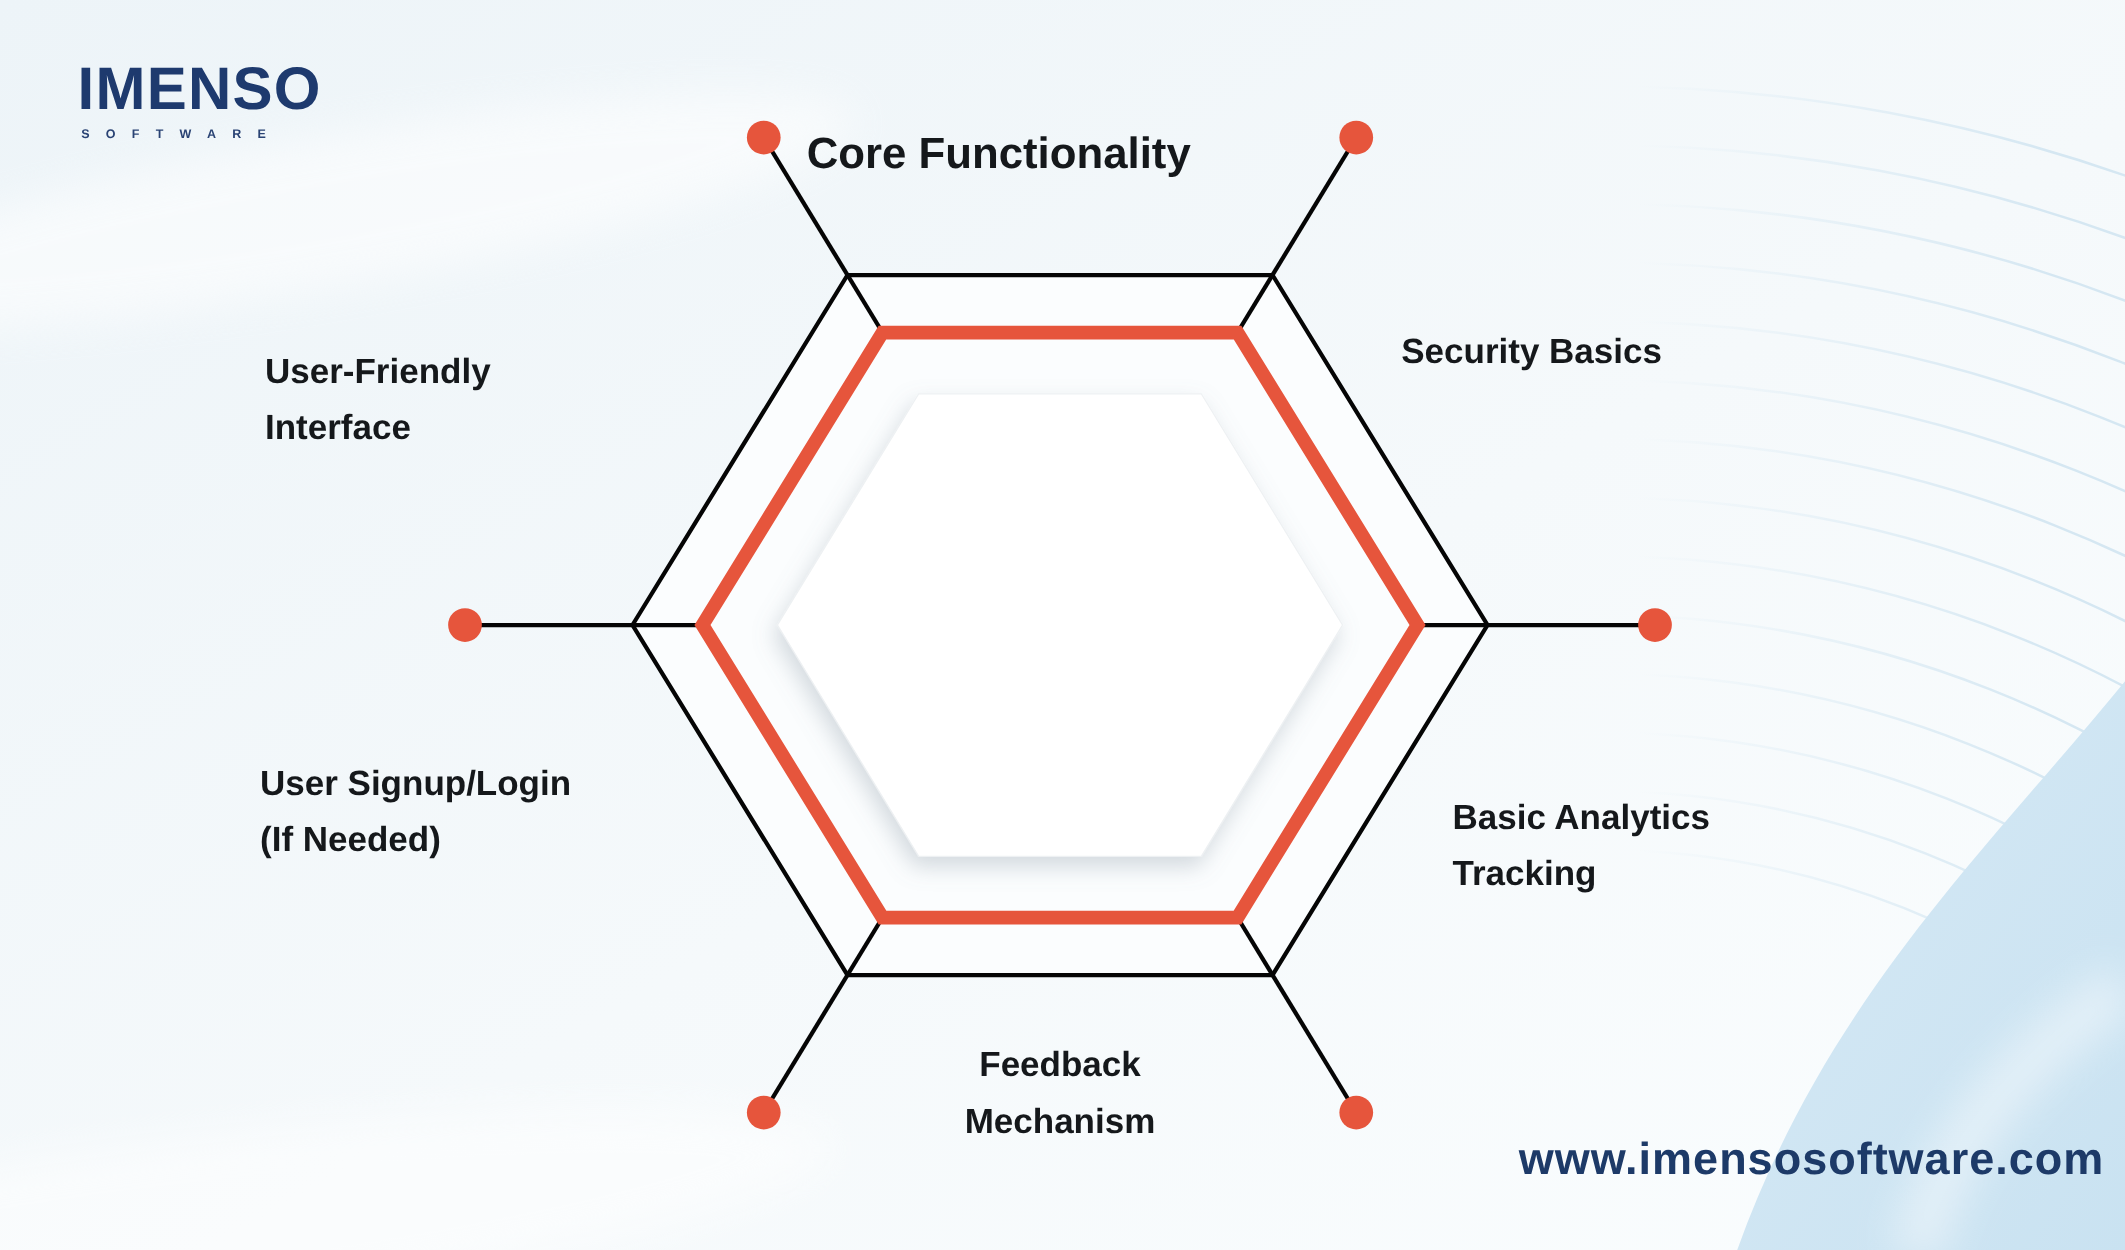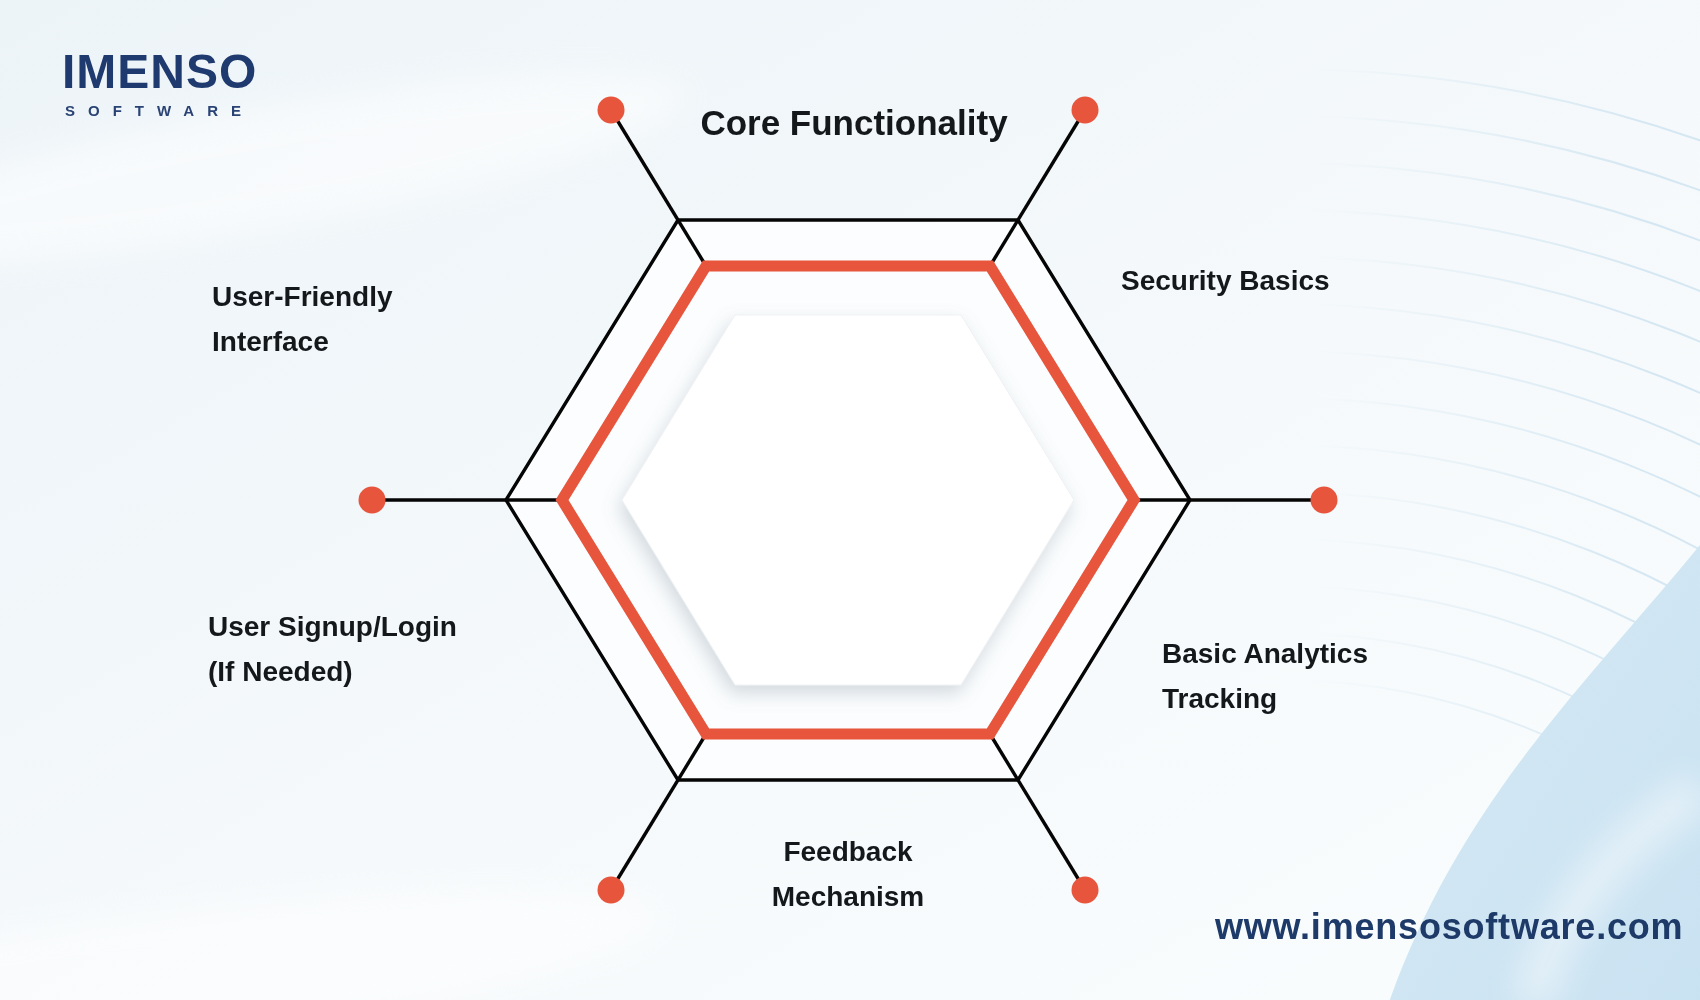--- a/index.html
+++ b/index.html
@@ -1,23 +1,23 @@
 <!DOCTYPE html>
 <html><head>
 <meta charset="utf-8">
 <style>
   html,body{margin:0;padding:0;}
   body{font-family:"Liberation Sans","DejaVu Sans",sans-serif;}
   .page{position:relative;width:1700px;height:1000px;overflow:hidden;background:#86efac;}
   .bg,.diagram{position:absolute;left:0;top:0;width:1700px;height:1000px;}
   .brand{position:absolute;left:62px;top:48px;color:#1e3a6e;}
   .brand .name{font-size:48px;font-weight:800;letter-spacing:1px;line-height:1;}
-  .brand .subname{font-size:15px;font-weight:600;letter-spacing:13px;margin-top:6px;margin-left:3px;color:#2a4374;}
+  .brand .subname{font-size:10px;font-weight:600;letter-spacing:13px;margin-top:6px;margin-left:3px;color:#2a4374;}
   .lbl{position:absolute;font-size:28px;line-height:45px;font-weight:600;color:#15181b;white-space:pre-line;}
-  .lbl-core{left:854px;top:100px;transform:translateX(-50%);text-align:right;font-size:35px;}
+  .lbl-core{left:799px;top:100px;transform:translateX(-50%);text-align:right;font-size:35px;}
   .lbl-security{left:1121px;top:258px;}
   .lbl-analytics{left:1162px;top:631px;}
   .lbl-feedback{left:848px;top:829px;transform:translateX(-50%);text-align:center;}
   .lbl-signup{left:208px;top:604px;}
   .lbl-friendly{left:212px;top:274px;}
   .center-title{position:absolute;left:848px;top:456px;transform:translateX(-50%);width:480px;
     text-align:center;font-size:34px;line-height:45px;font-weight:600;color:#17191c;white-space:pre-line;}
   .website{position:absolute;left:1215px;top:906px;font-size:36px;font-weight:600;
     letter-spacing:0.8px;color:#1d3a68;}
 </style>

